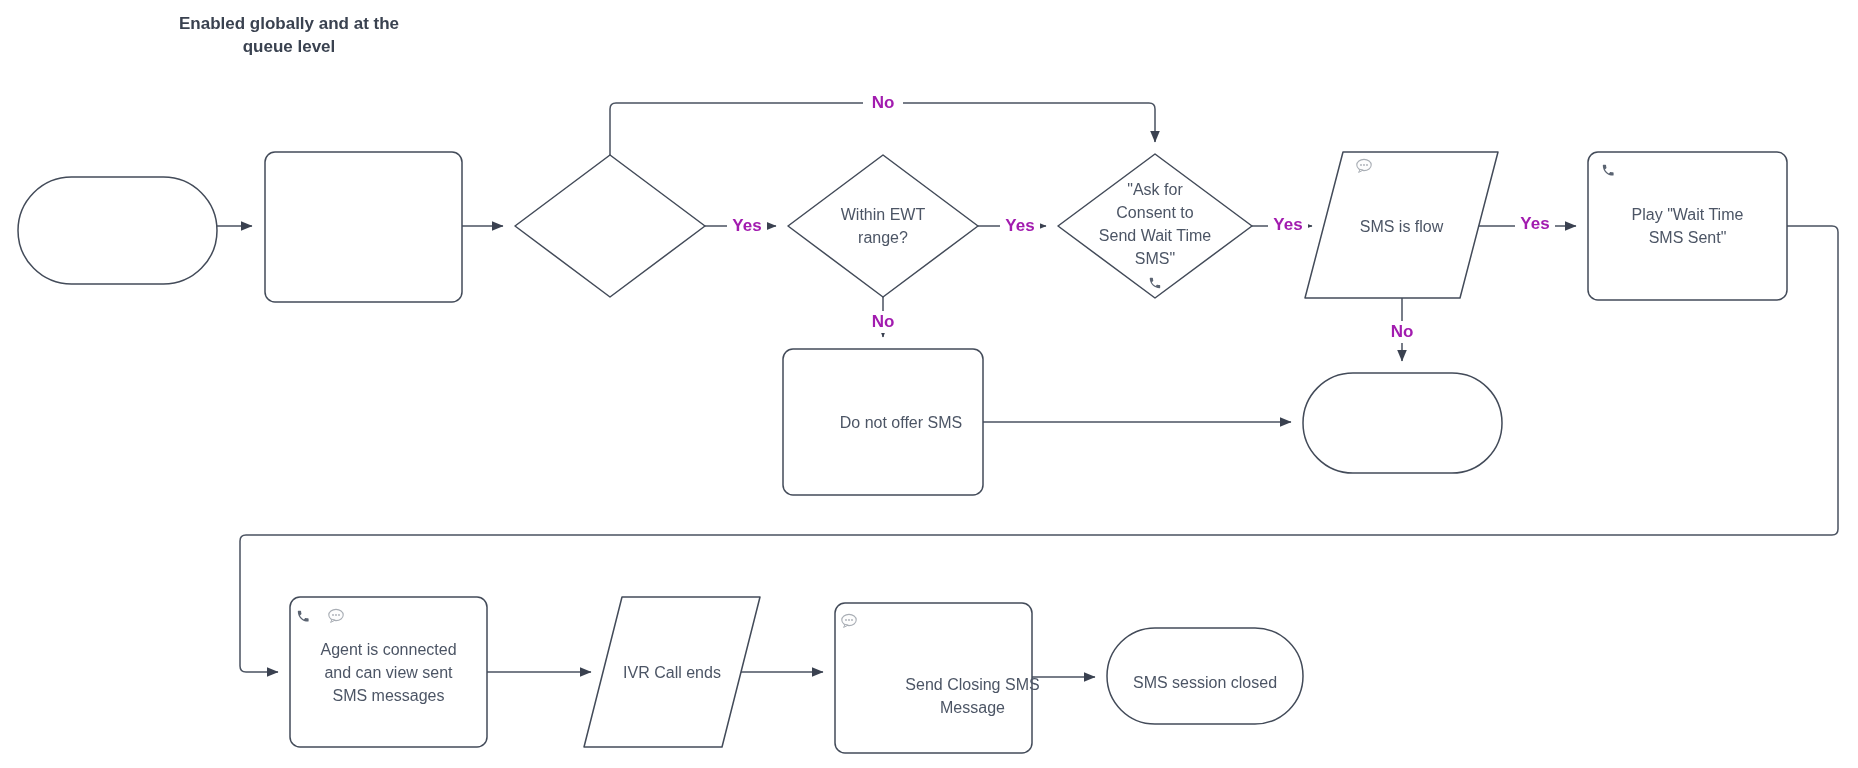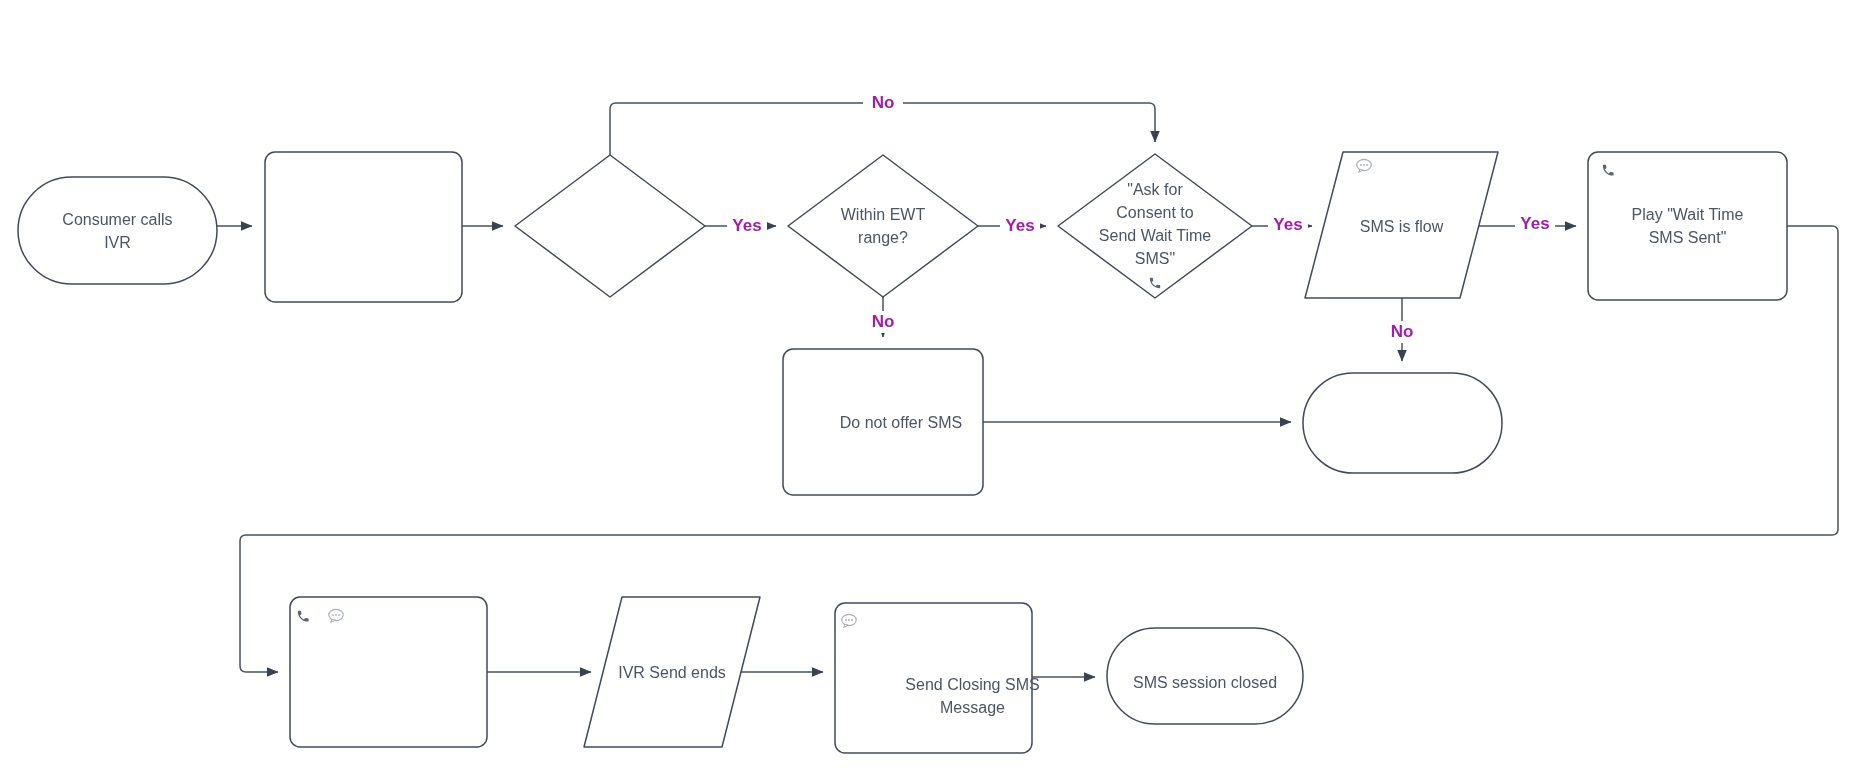--- a/index.html
+++ b/index.html
@@ -111,34 +111,37 @@
 
     <g transform="translate(841,614)">
       <ellipse cx="8" cy="6" rx="7.2" ry="5.6" fill="#fdfdfd" stroke="#a9aeb5" stroke-width="1.1"></ellipse>
       <path d="M4.2,10.4 L2.6,13.4 L7.2,11.1 Z" fill="#fdfdfd" stroke="#a9aeb5" stroke-width="1"></path>
       <circle cx="5" cy="6" r="0.9" fill="#a9aeb5"></circle>
         <circle cx="8" cy="6" r="0.9" fill="#a9aeb5"></circle>
         <circle cx="11" cy="6" r="0.9" fill="#a9aeb5"></circle>
     </g>
   </svg>
 
+  <div class="note" style="left:139px;top:12px;width:300px;">Enabled globally and at the
+queue level</div>
 
-  <div class="lbl" style="left:18px;top:177px;width:199px;height:107px;">Consumer calls
-IVR</div>
   <div class="lbl" style="left:788px;top:155px;width:190px;height:142px;">Within EWT
 range?</div>
   <div class="lbl" style="left:1058px;top:160px;width:194px;height:128px;">"Ask for
 Consent to
 Send Wait Time
 SMS"</div>
   <div class="lbl" style="left:1305px;top:152px;width:193px;height:148px;">SMS is flow</div>
   <div class="lbl" style="left:1588px;top:152px;width:199px;height:148px;">Play "Wait Time
 SMS Sent"</div>
   <div class="lbl" style="left:801px;top:349px;width:200px;height:146px;">Do not offer SMS</div>
-  <div class="lbl" style="left:584px;top:597px;width:176px;height:150px;">IVR Send ends</div>
+  <div class="lbl" style="left:290px;top:597px;width:197px;height:150px;">Agent is connected
+and can view sent
+SMS messages</div>
+  <div class="lbl" style="left:584px;top:597px;width:176px;height:150px;">IVR Call ends</div>
   <div class="lbl" style="left:835px;top:603px;width:197px;height:186px;padding-left:39px;">Send Closing SMS
 Message</div>
   <div class="lbl" style="left:1107px;top:628px;width:196px;height:109px;">SMS session closed</div>
 
   <div class="edge-lbl" style="left:727px;top:215px;width:40px;height:22px;">Yes</div>
   <div class="edge-lbl" style="left:1000px;top:215px;width:40px;height:22px;">Yes</div>
   <div class="edge-lbl" style="left:1268px;top:214px;width:40px;height:22px;">Yes</div>
   <div class="edge-lbl" style="left:1515px;top:213px;width:40px;height:22px;">Yes</div>
   <div class="edge-lbl" style="left:863px;top:92px;width:40px;height:22px;">No</div>
   <div class="edge-lbl" style="left:863px;top:311px;width:40px;height:22px;">No</div>

